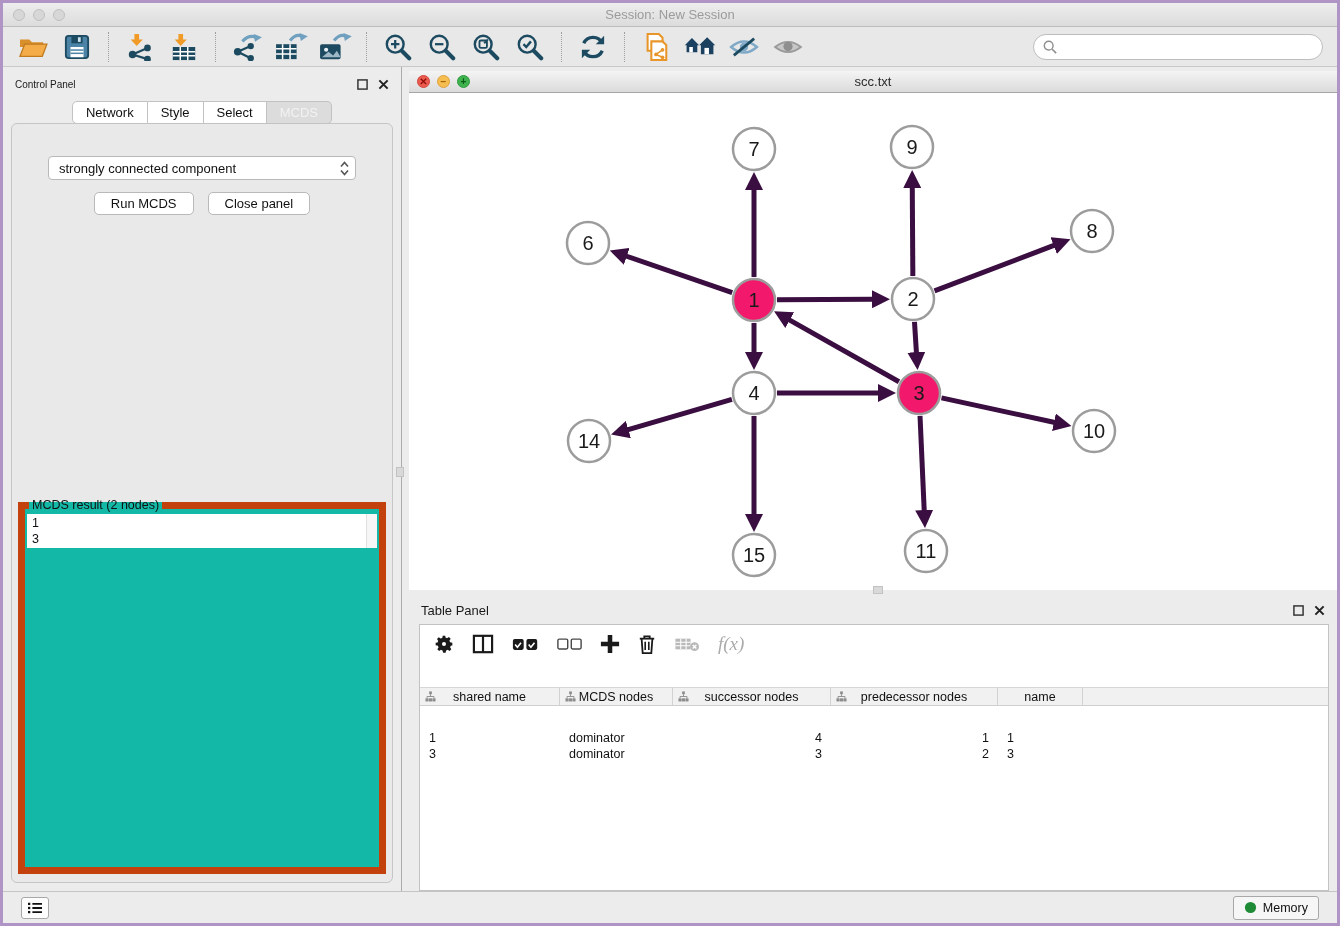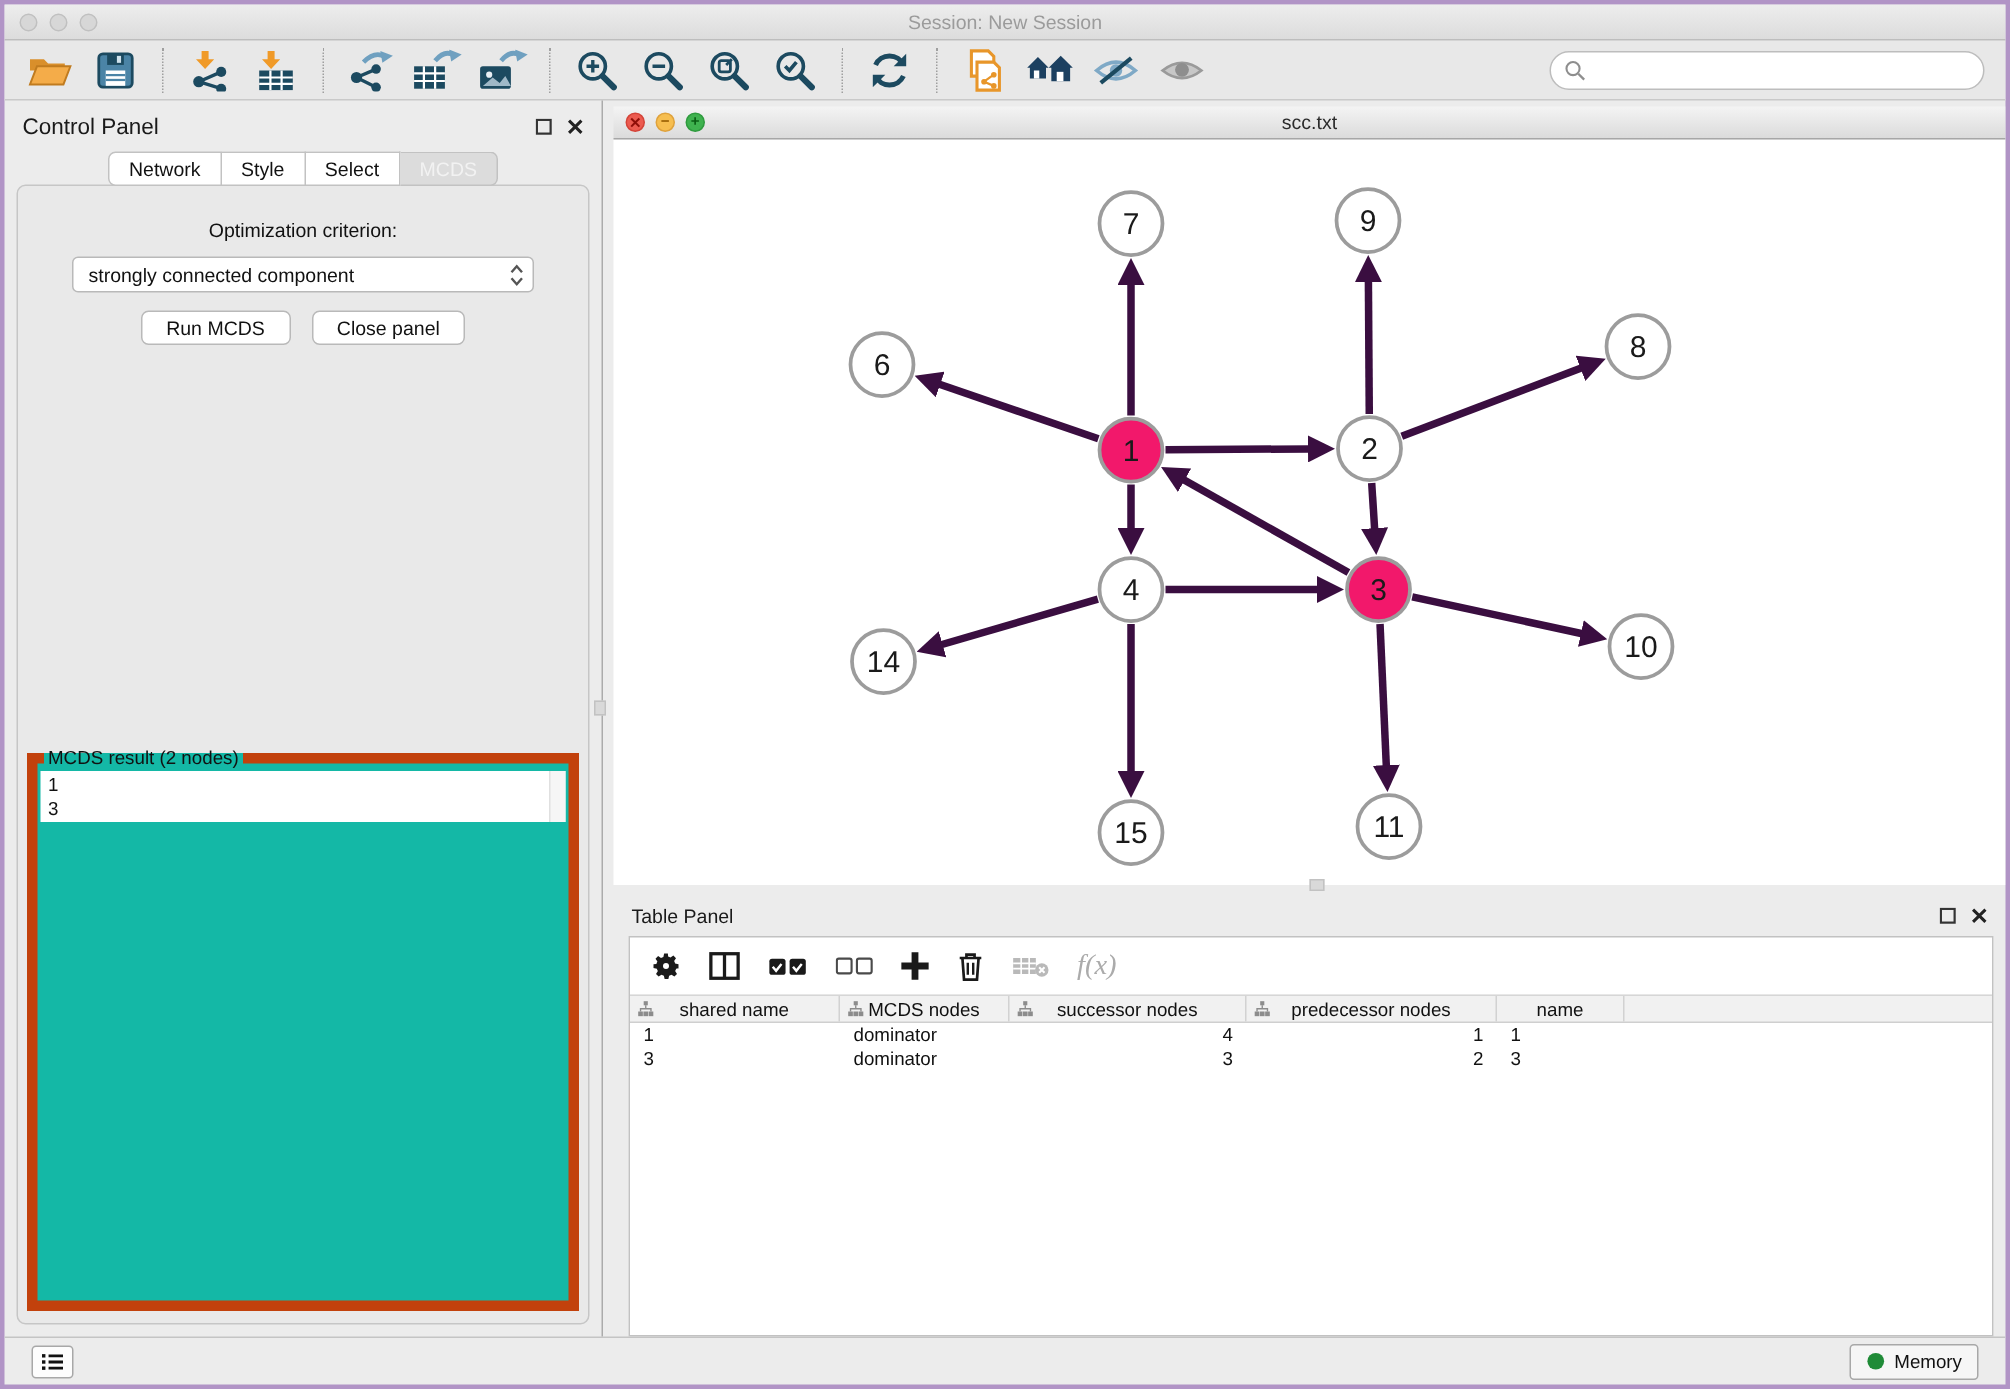--- a/index.html
+++ b/index.html
@@ -18,21 +18,21 @@
   .tsep { width:1px; height:30px; border-left:1px dotted #9F9F9F; margin:0 7px; }
   .search-wrap { margin-left:auto; margin-right:4px; width:290px; height:26px; background:#fff; border:1px solid #BDBDBD; border-radius:13px; display:flex; align-items:center; padding:0 9px; }
   .search-wrap input { border:none; outline:none; flex:1; font-size:13px; background:transparent; margin-left:6px; font-family:"Liberation Sans",sans-serif; }
 
   
   .main { flex:1; display:flex; min-height:0; }
 
   
   .cpanel { width:398px; flex:none; display:flex; flex-direction:column; padding-top:6px; }
   .cp-header { height:22px; display:flex; align-items:center; padding:0 12px; }
-  .cp-title { font-size:15px; color:#1A1A1A; }
+  .cp-title { font-size:10px; color:#1A1A1A; }
   .panel-btns { margin-left:auto; display:flex; gap:10px; align-items:center; }
   .tabrow { display:flex; justify-content:center; margin-top:6px; position:relative; z-index:2; }
   .tab { font-size:13px; padding:3px 13px; background:#fff; border:1px solid #C2C2C2; border-left:none; color:#111; }
   .tab:first-child { border-left:1px solid #C2C2C2; border-radius:5px 0 0 5px; }
   .tab:last-child { border-radius:0 5px 5px 0; }
   .tab.sel { background:#DCDCDC; color:#F2F2F2; }
   .cp-body { flex:1; margin:-1px 8px 8px 8px; border:1px solid #C6C6C6; border-radius:6px; background:#E9E9E9; display:flex; flex-direction:column; padding-top:22px; min-height:0; }
   .opt-label { text-align:center; font-size:13px; color:#111; }
   .selectbox { margin:10px 36px 0 36px; height:24px; background:#fff; border:1px solid #B9B9B9; border-radius:4px; display:flex; align-items:center; padding:0 6px 0 10px; font-size:13px; color:#111;gap:12px; }
   .selectbox .spacer { flex:1; }
@@ -60,21 +60,21 @@
   .mac.green { background:#3FB24F; border:1px solid #2F9B3E; color:#0A5D14; }
   .net-title { position:absolute; left:0; right:0; text-align:center; font-size:13px; color:#2B2B2B; }
   .net-canvas { height:497px; background:#fff; overflow:hidden; }
   .hdivider { height:8px; flex:none; position:relative; }
   .hdivider .handle { position:absolute; top:-4px; left:50%; width:10px; height:8px; background:#D9D9D9; border:1px solid #C2C2C2; }
 
   
   .tpanel { flex:1; display:flex; flex-direction:column; min-height:0; }
   .tp-header { height:24px; display:flex; align-items:center; padding:0 12px; }
   .tp-title { font-size:13px; color:#1A1A1A; }
-  .tp-box { flex:1; margin:2px 8px 0 10px; border:1px solid #C2C2C2; background:#fff; display:flex; flex-direction:column; min-height:0; }
+  .tp-box { flex:1; margin:2px 8px 0 10px; border:1px solid #C2C2C2; background:#fff; display:flex; flex-direction:column; min-height:0;gap:24px; }
   .tp-toolbar { height:38px; flex:none; display:flex; align-items:center; gap:18px; padding:0 14px; }
   .thead { display:flex; flex:none; background:#F1F1F1; border-top:1px solid #D6D6D6; border-bottom:1px solid #CFCFCF; height:19px; }
   .hcell { display:flex; align-items:center; justify-content:center; gap:5px; font-size:12.5px; color:#111; border-right:1px solid #D2D2D2; position:relative; }
   .hcell svg { position:absolute; left:5px; }
   .c0{width:140px;} .c1{width:113px;} .c2{width:158px;} .c3{width:167px;} .c4{width:85px;}
   .trow { display:flex; height:16px; align-items:center; }
   .tcell { font-size:12.5px; color:#111; padding:0 9px; }
   .tcell.num { text-align:right; }
   .tp-tabs { height:34px; flex:none; display:flex; align-items:center; justify-content:center; }
   .ttab { font-size:13px; font-weight:bold; padding:4px 14px; background:#fff; border:1px solid #BFBFBF; border-left:none; color:#1A1A1A; }
@@ -256,21 +256,20 @@
           </svg>
       </span>
     </div>
     <div class="tabrow">
       <span class="tab">Network</span>
       <span class="tab">Style</span>
       <span class="tab">Select</span>
       <span class="tab sel">MCDS</span>
     </div>
     <div class="cp-body">
-      <div class="opt-label">Optimization criterion:</div>
       <div class="selectbox">
         <span>strongly connected component</span>
         <span class="spacer"></span>
         <svg width="9" height="15" viewBox="0 0 9 15">
           <path d="M1 5.5 L4.5 1.5 L8 5.5" fill="none" stroke="#555" stroke-width="1.6"></path>
           <path d="M1 9.5 L4.5 13.5 L8 9.5" fill="none" stroke="#555" stroke-width="1.6"></path>
         </svg>
       </div>
       <div class="btnrow">
         <span class="pbtn">Run MCDS</span>

